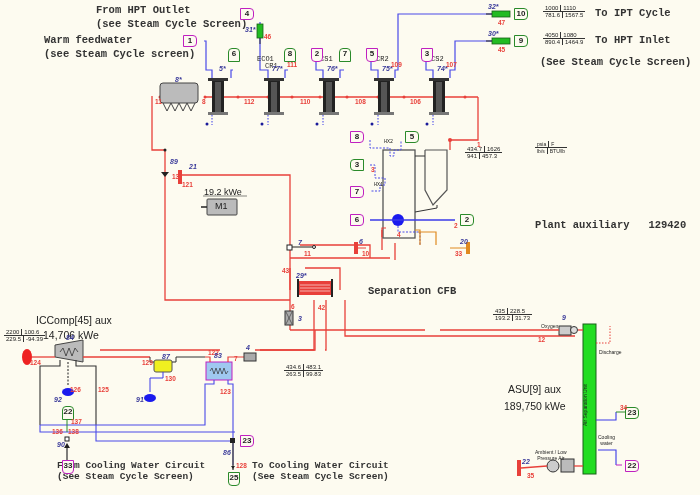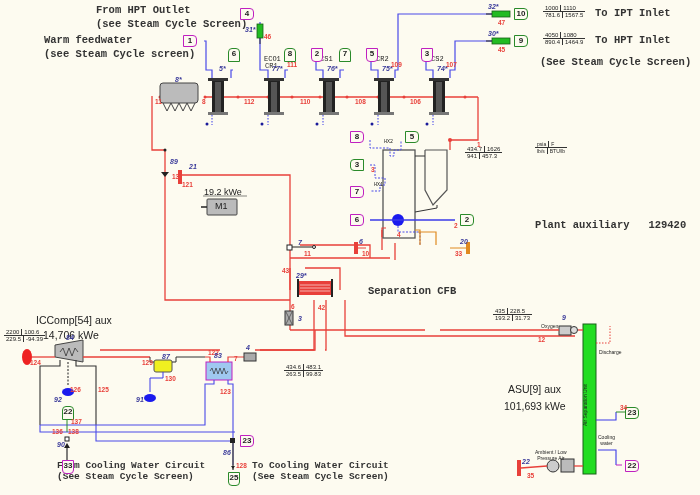--- a/index.html
+++ b/index.html
@@ -269,46 +269,46 @@
   .num-red { position:absolute; font-family:"Liberation Sans", sans-serif; font-size:6.5px; font-weight:bold; color:#e8403a; }
   .num-blue { position:absolute; font-family:"Liberation Sans", sans-serif; font-size:7px; font-weight:bold; font-style:italic; color:#3a3a9a; }
   .eq-lbl { position:absolute; font-family:"Liberation Mono", monospace; font-size:7px; color:#222; }
   .small-lbl { position:absolute; font-family:"Liberation Sans", sans-serif; font-size:5px; color:#222; white-space:pre; line-height:6px; text-align:center; }
 </style>
 
 <div class="txt-label" style="left:96px;top:3px;">From HPT Outlet
 (see Steam Cycle Screen)</div>
 <div class="txt-label" style="left:44px;top:33px;">Warm feedwater
 (see Steam Cycle screen)</div>
-<div class="txt-label" style="left:595px;top:6px;">To IPT Inlet</div>
+<div class="txt-label" style="left:595px;top:6px;">To IPT Cycle</div>
 <div class="txt-label" style="left:595px;top:33px;">To HPT Inlet</div>
 <div class="txt-label" style="left:540px;top:55px;">(See Steam Cycle Screen)</div>
 <div class="txt-label" style="left:535px;top:218px;">Plant auxiliary   129420   kW</div>
 <div class="txt-label" style="left:368px;top:284px;">Separation CFB</div>
 <div class="txt-label" style="left:57px;top:460px;font-size:9.5px;line-height:11px;">From Cooling Water Circuit
 (See Steam Cycle Screen)</div>
 <div class="txt-label" style="left:252px;top:460px;font-size:9.5px;line-height:11px;">To Cooling Water Circuit
 (See Steam Cycle Screen)</div>
 
-<div class="sans-label" style="left:36px;top:314px;">ICComp[54] aux</div>
+<div class="sans-label" style="left:36px;top:314px;">ICComp[45] aux</div>
 <div class="sans-label" style="left:43px;top:329px;">14,706 kWe</div>
 <div class="sans-label" style="left:508px;top:383px;">ASU[9] aux</div>
-<div class="sans-label" style="left:504px;top:400px;">101,693 kWe</div>
+<div class="sans-label" style="left:504px;top:400px;">189,750 kWe</div>
 <div class="sans-label" style="left:204px;top:187px;font-size:9px;">19.2 kWe</div>
 <div class="sans-label" style="left:215px;top:201px;font-size:9px;">M1</div>
 
 <div class="small-lbl" style="left:582px;top:340px;width:16px;height:130px;writing-mode:vertical-rl;transform:rotate(180deg);">Air Separation Unit</div>
 <div class="small-lbl" style="left:541px;top:323px;">Oxygen</div>
 <div class="small-lbl" style="left:599px;top:349px;">Discharge</div>
 <div class="small-lbl" style="left:598px;top:434px;">Cooling
 water</div>
 <div class="small-lbl" style="left:535px;top:449px;">Ambient / Low
 Pressure Air</div>
 
-<div class="eq-lbl" style="left:216px;top:55px;padding-left:48px;">ECO1</div>
+<div class="eq-lbl" style="left:209px;top:55px;padding-left:48px;">ECO1</div>
 <div class="eq-lbl" style="left:265px;top:62px;">CR1</div>
 <div class="eq-lbl" style="left:320px;top:55px;">CS1</div>
 <div class="eq-lbl" style="left:376px;top:55px;">CR2</div>
 <div class="eq-lbl" style="left:431px;top:55px;">CS2</div>
 <div class="num-blue" style="left:219px;top:65px;">5*</div>
 <div class="num-blue" style="left:272px;top:65px;">77*</div>
 <div class="num-blue" style="left:327px;top:65px;">76*</div>
 <div class="num-blue" style="left:382px;top:65px;">75*</div>
 <div class="num-blue" style="left:437px;top:65px;">74*</div>
 <div class="eq-lbl" style="left:384px;top:139px;font-size:5px;">HX2</div>

